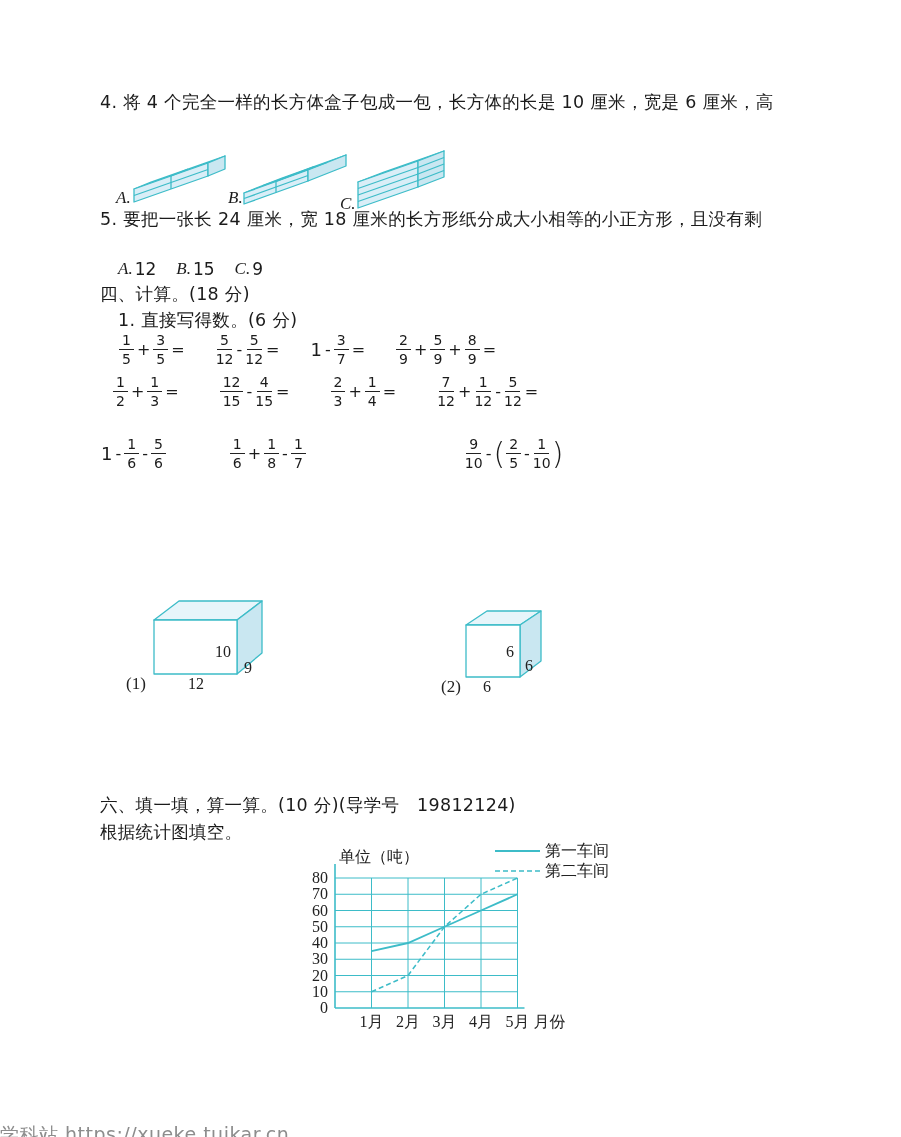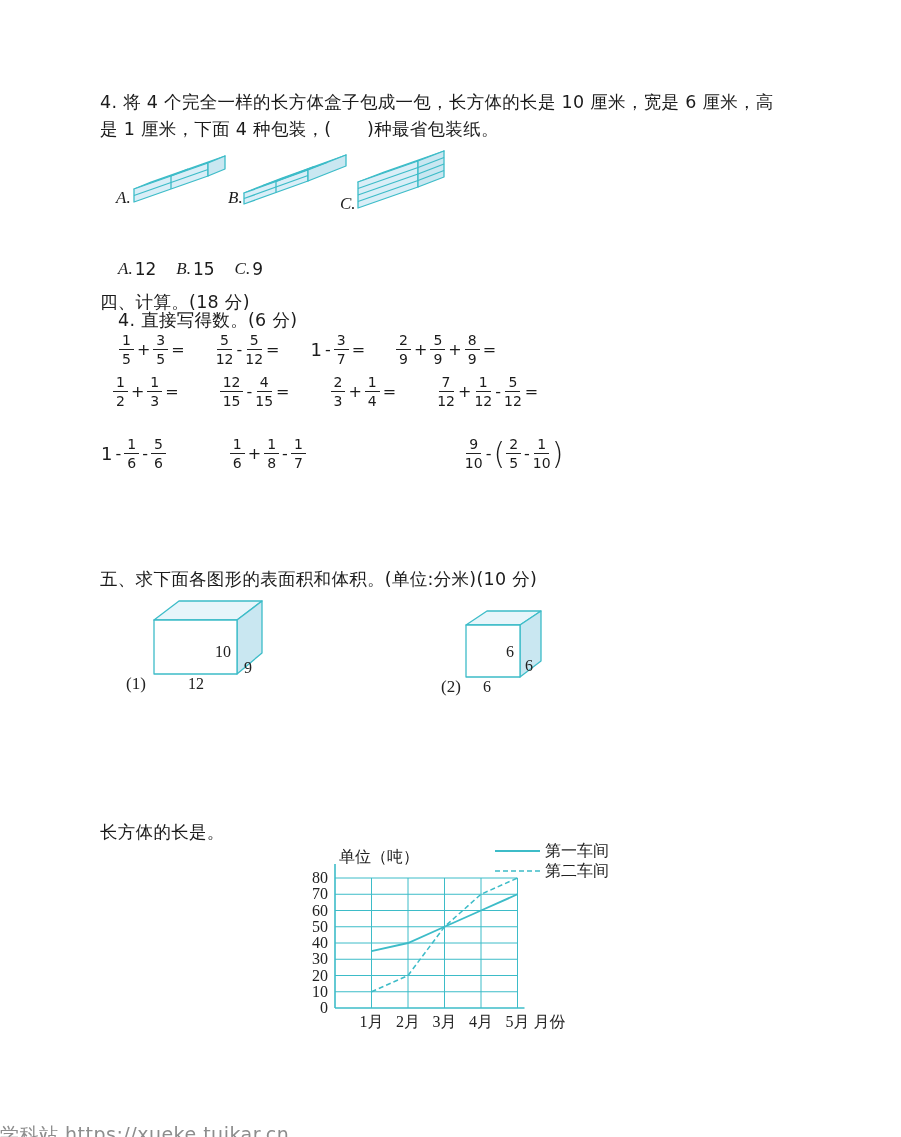--- a/index.html
+++ b/index.html
@@ -37,21 +37,20 @@
   
   .footer{position:absolute;left:0;top:1122px;width:100%;
           color:#8d8d8d;font-size:19px;letter-spacing:0.5px;}
 </style>
 </head>
 <body>
 
 <div class="page">
 
   <div class="line" style="left:100px;top:92px">4. 将 4 个完全一样的长方体盒子包成一包，长方体的长是 10 厘米，宽是 6 厘米，高</div>
-  <div class="line" style="left:100px;top:119px">是 1 厘米，下面 4 种包装，(　　)种最省包装纸。</div>
 
   <div>
     <div class="figgroup" style="left:114px;top:142px;width:114px;height:66px">
       <svg width="112" height="66" viewBox="0 0 112 66">
         <polygon class="edge ftop" points="12,47 86,21 103,14 29,40"></polygon>
         <polygon class="edge ffront" points="12,60 86,34 86,21 12,47"></polygon>
         <polygon class="edge fside" points="86,34 103,27 103,14 86,21"></polygon>
         <line class="edge" x1="12" y1="53.5" x2="86" y2="27.5"></line>
         <line class="edge" x1="49" y1="47" x2="49" y2="34"></line>
         <line class="edge" x1="49" y1="34" x2="66" y2="27"></line>
@@ -79,37 +78,38 @@
         <line class="edge" x1="12" y1="51" x2="72" y2="30"></line>
         <line class="edge" x1="12" y1="44.5" x2="72" y2="23.5"></line>
         <line class="edge" x1="72" y1="36.5" x2="98" y2="26.5"></line>
         <line class="edge" x1="72" y1="30" x2="98" y2="20"></line>
         <line class="edge" x1="72" y1="23.5" x2="98" y2="13.5"></line>
       </svg>
       <span class="optletter">C.</span>
     </div>
   </div>
 
+  <div class="line" style="left:100px;top:209px">5. 要把一张长 24 厘米，宽 18 厘米的长方形纸分成大小相等的小正方形，且没有剩</div>
   <div class="q5opts" style="left:118px;top:259px">
     <span class="opt">
       <span class="optletter">A.</span>
       <span>12</span>
     </span>
     <span class="opt">
       <span class="optletter">B.</span>
       <span>15</span>
     </span>
     <span class="opt">
       <span class="optletter">C.</span>
       <span>9</span>
     </span>
   </div>
 
-  <div class="line heading" style="left:100px;top:292px">四、计算。(18 分)</div>
-  <div class="line" style="left:118px;top:310px">4. 直接写得数。(6 分)</div>
+  <div class="line heading" style="left:100px;top:284px">四、计算。(18 分)</div>
+  <div class="line" style="left:118px;top:310px">1. 直接写得数。(6 分)</div>
 
   <div class="fracrow" id="frow1" style="left:118px;top:333px">
     <span class="expr">
         <span class="frac">
           <span class="fn">1</span>
           <span class="fd">5</span>
         </span>
         <span class="op">+</span>
         <span class="frac">
           <span class="fn">3</span>
@@ -255,21 +255,20 @@
         </span>
         <span class="op">-</span>
         <span class="frac">
           <span class="fn">1</span>
           <span class="fd">10</span>
         </span>
         <span class="paren">)</span>
       </span>
   </div>
 
-  <div class="line heading" style="left:100px;top:569px">五、求下面各图形的表面积和体积。(单位:分米)(10 分)</div>
 
   <svg width="150" height="102" viewBox="0 0 150 102" style="position:absolute;left:122px;top:594px">
     <polygon class="edge ftop" points="32,26 115,26 140,7 57,7"></polygon>
     <polygon class="edge fside" points="115,26 140,7 140,59 115,80"></polygon>
     <polygon class="edge fwhite" points="32,26 115,26 115,80 32,80"></polygon>
     <text x="109" y="63" text-anchor="end">10</text>
     <text x="122" y="79" text-anchor="start">9</text>
     <text x="74" y="95" text-anchor="middle">12</text>
     <text x="4" y="95" class="figlab">(1)</text>
   </svg>
@@ -277,21 +276,22 @@
   <svg width="115" height="92" viewBox="0 0 115 92" style="position:absolute;left:438px;top:608px">
     <polygon class="edge ftop" points="28,17 82,17 103,3 49,3"></polygon>
     <polygon class="edge fside" points="82,17 103,3 103,53 82,69"></polygon>
     <polygon class="edge fwhite" points="28,17 82,17 82,69 28,69"></polygon>
     <text x="76" y="49" text-anchor="end">6</text>
     <text x="87" y="63" text-anchor="start">6</text>
     <text x="49" y="84" text-anchor="middle">6</text>
     <text x="3" y="84" class="figlab">(2)</text>
   </svg>
 
-  <div class="line" style="left:100px;top:822px">长方体的长是。</div>
+  <div class="line heading" style="left:100px;top:795px">六、填一填，算一算。(10 分)(导学号　19812124)</div>
+  <div class="line" style="left:100px;top:822px">根据统计图填空。</div>
 
   <svg id="stat-chart" width="345" height="212" viewBox="0 0 345 212">
       <text x="35" y="175" text-anchor="end" font-size="14" fill="#1c1c1c">0</text>
       <line x1="42" y1="153.75" x2="224.5" y2="153.75" stroke="#3dbcc8" stroke-width="1"></line>
       <text x="35" y="158.75" text-anchor="end" font-size="14" fill="#1c1c1c">10</text>
       <line x1="42" y1="137.5" x2="224.5" y2="137.5" stroke="#3dbcc8" stroke-width="1"></line>
       <text x="35" y="142.5" text-anchor="end" font-size="14" fill="#1c1c1c">20</text>
       <line x1="42" y1="121.25" x2="224.5" y2="121.25" stroke="#3dbcc8" stroke-width="1"></line>
       <text x="35" y="126.25" text-anchor="end" font-size="14" fill="#1c1c1c">30</text>
       <line x1="42" y1="105" x2="224.5" y2="105" stroke="#3dbcc8" stroke-width="1"></line>

